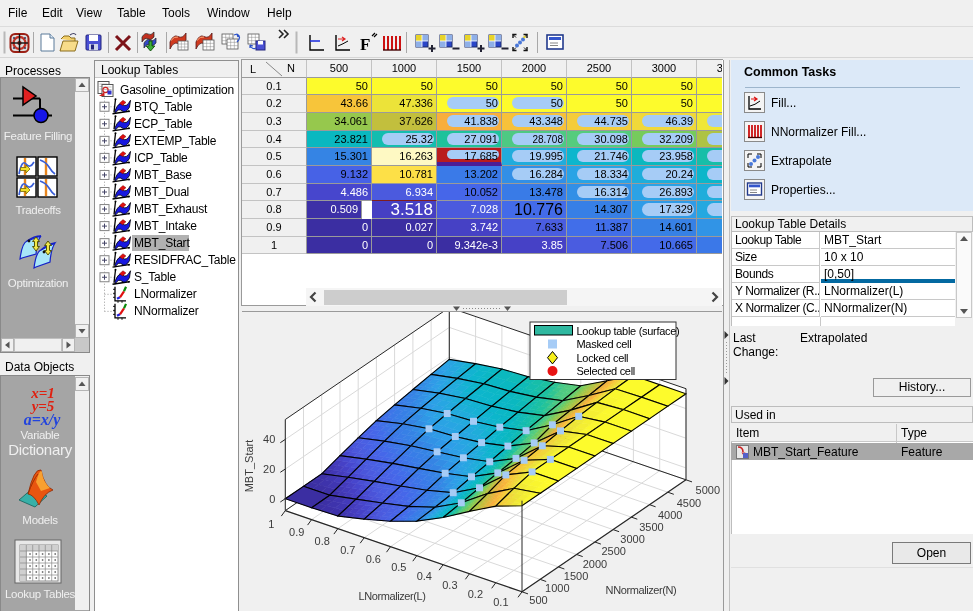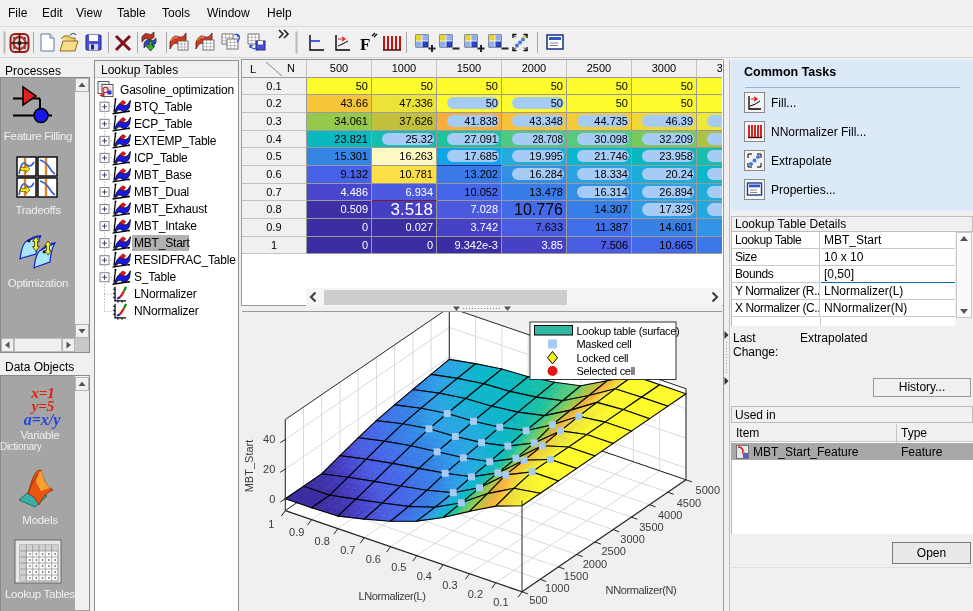--- a/index.html
+++ b/index.html
@@ -271,21 +271,21 @@
       <circle cx="30.0" cy="578.0" r=".9" fill="#777"></circle>
       <circle cx="36.3" cy="578.0" r=".9" fill="#777"></circle>
       <circle cx="42.6" cy="578.0" r=".9" fill="#777"></circle>
       <circle cx="48.9" cy="578.0" r=".9" fill="#777"></circle>
       <circle cx="55.2" cy="578.0" r=".9" fill="#777"></circle>
     </svg>
     <div class="lbl" style="left:0;top:130px;width:76px;text-align:center;color:#efefef;font-size:11.5px;letter-spacing:-0.3px">Feature Filling</div>
     <div class="lbl" style="left:0;top:204px;width:76px;text-align:center;color:#efefef;font-size:11.5px;letter-spacing:-0.3px">Tradeoffs</div>
     <div class="lbl" style="left:0;top:277px;width:76px;text-align:center;color:#efefef;font-size:11.5px;letter-spacing:-0.3px">Optimization</div>
     <div class="lbl" style="left:0;top:429px;width:80px;text-align:center;color:#efefef;font-size:11.5px;letter-spacing:-0.3px">Variable</div>
-    <div class="lbl" style="left:0;top:441px;width:80px;color:#efefef;font-size:10px;letter-spacing:-0.3px">Dictionary</div>
+    <div class="lbl" style="left:0;top:441px;width:80px;text-align:center;color:#efefef;font-size:15px;letter-spacing:-0.3px">Dictionary</div>
     <div class="lbl" style="left:0;top:514px;width:80px;text-align:center;color:#efefef;font-size:11.5px;letter-spacing:-0.3px">Models</div>
     <div class="lbl" style="left:0;top:588px;width:80px;text-align:center;color:#efefef;font-size:11.5px;letter-spacing:-0.3px">Lookup Tables</div>
     <div class="abs" style="left:94px;top:60px;width:145px;height:551px;border:1px solid #8f8f8f;border-bottom:none;background:#fff"></div>
     <div class="abs" style="left:95px;top:61px;width:143px;height:17px;background:#f0f0f0;border-bottom:1px solid #c8c8c8"></div>
     <div class="lbl" style="left:101px;top:63px">Lookup Tables</div>
     <svg class="abs" style="left:95px;top:78px" width="143" height="250" viewBox="0 0 143 250">
       <line x1="9.5" y1="19.7" x2="9.5" y2="233.35" stroke="#9a9a9a" stroke-dasharray="1,2"></line>
       <line x1="9.5" y1="28.75" x2="20" y2="28.75" stroke="#9a9a9a" stroke-dasharray="1,2"></line>
       <line x1="9.5" y1="45.8" x2="20" y2="45.8" stroke="#9a9a9a" stroke-dasharray="1,2"></line>
       <line x1="9.5" y1="62.85000000000001" x2="20" y2="62.85000000000001" stroke="#9a9a9a" stroke-dasharray="1,2"></line>
@@ -547,21 +547,21 @@
       <div class="cell" style="left:455.0px;top:70.6px;width:65px;height:17.7px;background:#aec344;border-right:1px solid #9a9a9a;border-bottom:1px solid #9a9a9a">
         <div class="pill" style="left:10px;right:2px;top:2px;bottom:2.5px"></div>
       </div>
       <div class="cell" style="left:0;top:88.3px;width:65px;height:17.7px;background:#f0f0f0;border-right:1px solid #9a9a9a;border-bottom:1px solid #c3c3c3;text-align:center;line-height:17px;font-size:11px">0.5</div>
       <div class="cell" style="left:65.0px;top:88.3px;width:65px;height:17.7px;background:#3584e4;border-right:1px solid #9a9a9a;border-bottom:1px solid #9a9a9a">
         <div class="num" style="color:#000;line-height:17px;font-size:11px">15.301</div>
       </div>
       <div class="cell" style="left:130.0px;top:88.3px;width:65px;height:17.7px;background:#fef9c3;border-right:1px solid #9a9a9a;border-bottom:1px solid #9a9a9a">
         <div class="num" style="color:#000;line-height:17px;font-size:11px">16.263</div>
       </div>
-      <div class="cell" style="left:195.0px;top:88.3px;width:65px;height:17.7px;background:#0ea5e9;border-right:1px solid #9a9a9a;border-bottom:1px solid #4c1d95">
+      <div class="cell" style="left:195.0px;top:88.3px;width:65px;height:17.7px;background:#b91c1c;border-right:1px solid #9a9a9a;border-bottom:4px solid #4c1d95">
         <div class="pill" style="left:10px;right:2px;top:2px;bottom:2.5px"></div>
         <div class="num" style="color:#000;line-height:17px;font-size:11px">17.685</div>
       </div>
       <div class="cell" style="left:260.0px;top:88.3px;width:65px;height:17.7px;background:#21acdc;border-right:1px solid #9a9a9a;border-bottom:1px solid #9a9a9a">
         <div class="pill" style="left:10px;right:2px;top:2px;bottom:2.5px"></div>
         <div class="num" style="color:#000;line-height:17px;font-size:11px">19.995</div>
       </div>
       <div class="cell" style="left:325.0px;top:88.3px;width:65px;height:17.7px;background:#0cb6cd;border-right:1px solid #9a9a9a;border-bottom:1px solid #9a9a9a">
         <div class="pill" style="left:10px;right:2px;top:2px;bottom:2.5px"></div>
         <div class="num" style="color:#000;line-height:17px;font-size:11px">21.746</div>
@@ -610,27 +610,27 @@
       </div>
       <div class="cell" style="left:260.0px;top:123.7px;width:65px;height:17.7px;background:#397be7;border-right:1px solid #9a9a9a;border-bottom:1px solid #9a9a9a">
         <div class="num" style="color:#000;line-height:17px;font-size:11px">13.478</div>
       </div>
       <div class="cell" style="left:325.0px;top:123.7px;width:65px;height:17.7px;background:#328fe6;border-right:1px solid #9a9a9a;border-bottom:1px solid #9a9a9a">
         <div class="pill" style="left:10px;right:2px;top:2px;bottom:2.5px"></div>
         <div class="num" style="color:#000;line-height:17px;font-size:11px">16.314</div>
       </div>
       <div class="cell" style="left:390.0px;top:123.7px;width:65px;height:17.7px;background:#2ba2e5;border-right:1px solid #9a9a9a;border-bottom:1px solid #9a9a9a">
         <div class="pill" style="left:10px;right:2px;top:2px;bottom:2.5px"></div>
-        <div class="num" style="color:#000;line-height:17px;font-size:11px">26.894</div>
+        <div class="num" style="color:#000;line-height:17px;font-size:11px">26.893</div>
       </div>
       <div class="cell" style="left:455.0px;top:123.7px;width:65px;height:17.7px;background:#20addb;border-right:1px solid #9a9a9a;border-bottom:1px solid #9a9a9a">
         <div class="pill" style="left:10px;right:2px;top:2px;bottom:2.5px"></div>
       </div>
       <div class="cell" style="left:0;top:141.4px;width:65px;height:17.7px;background:#f0f0f0;border-right:1px solid #9a9a9a;border-bottom:1px solid #c3c3c3;text-align:center;line-height:17px;font-size:11px">0.8</div>
-      <div class="cell" style="left:65.0px;top:141.4px;width:65px;height:17.7px;background:#3d30a7;border-right:1px solid #9a9a9a;border-bottom:1px solid #9a9a9a">
+      <div class="cell" style="left:65.0px;top:141.4px;width:55px;height:17.7px;background:#3d30a7;border-right:1px solid #9a9a9a;border-bottom:1px solid #9a9a9a">
         <div class="num" style="color:#fff;line-height:17px;font-size:11px">0.509</div>
       </div>
       <div class="cell" style="left:130.0px;top:141.4px;width:65px;height:17.7px;background:#463fc3;border-right:1px solid #9a9a9a;border-bottom:1px solid #9a9a9a">
         <div class="num" style="color:#fff;line-height:17px;font-size:17px">3.518</div>
       </div>
       <div class="cell" style="left:195.0px;top:141.4px;width:65px;height:17.7px;background:#4b5ade;border-right:1px solid #9a9a9a;border-bottom:1px solid #9a9a9a">
         <div class="num" style="color:#fff;line-height:17px;font-size:11px">7.028</div>
       </div>
       <div class="cell" style="left:260.0px;top:141.4px;width:65px;height:17.7px;background:#436be9;border-right:1px solid #9a9a9a;border-bottom:1px solid #9a9a9a">
         <div class="num" style="color:#000;line-height:17px;font-size:16px">10.776</div>
@@ -2198,21 +2198,21 @@
     </svg>
     <div class="lbl" style="left:771px;top:183px">Properties...</div>
     <div class="abs" style="left:731px;top:216px;width:242px;height:16px;background:#f0f0f0;border:1px solid #bdbdbd"></div>
     <div class="lbl" style="left:735px;top:217px">Lookup Table Details</div>
     <div class="abs" style="left:731px;top:232px;width:224px;height:94px;background:#fff;border-left:1px solid #bdbdbd;overflow:hidden">
       <div class="abs" style="left:0;top:0.0px;width:88px;height:17px;border-right:1px solid #c8c8c8;border-bottom:1px solid #c8c8c8;padding-left:3px;line-height:16px;white-space:nowrap;overflow:hidden;letter-spacing:-0.4px">Lookup Table</div>
       <div class="abs" style="left:89px;top:0.0px;width:135px;height:17px;border-bottom:1px solid #c8c8c8;padding-left:3px;line-height:16px;white-space:nowrap">MBT_Start</div>
       <div class="abs" style="left:0;top:17.1px;width:88px;height:17px;border-right:1px solid #c8c8c8;border-bottom:1px solid #c8c8c8;padding-left:3px;line-height:16px;white-space:nowrap;overflow:hidden;letter-spacing:-0.4px">Size</div>
       <div class="abs" style="left:89px;top:17.1px;width:135px;height:17px;border-bottom:1px solid #c8c8c8;padding-left:3px;line-height:16px;white-space:nowrap">10 x 10</div>
       <div class="abs" style="left:0;top:34.1px;width:88px;height:17px;border-right:1px solid #c8c8c8;border-bottom:1px solid #c8c8c8;padding-left:3px;line-height:16px;white-space:nowrap;overflow:hidden;letter-spacing:-0.4px">Bounds</div>
-      <div class="abs" style="left:89px;top:34.1px;width:135px;height:17px;border-bottom:1px solid #0369a1;padding-left:3px;line-height:16px;white-space:nowrap">[0,50]</div>
+      <div class="abs" style="left:89px;top:34.1px;width:135px;height:17px;border-bottom:4px solid #0369a1;padding-left:3px;line-height:16px;white-space:nowrap">[0,50]</div>
       <div class="abs" style="left:0;top:51.2px;width:88px;height:17px;border-right:1px solid #c8c8c8;border-bottom:1px solid #c8c8c8;padding-left:3px;line-height:16px;white-space:nowrap;overflow:hidden;letter-spacing:-0.4px">Y Normalizer (R...</div>
       <div class="abs" style="left:89px;top:51.2px;width:135px;height:17px;border-bottom:1px solid #c8c8c8;padding-left:3px;line-height:16px;white-space:nowrap">LNormalizer(L)</div>
       <div class="abs" style="left:0;top:68.2px;width:88px;height:17px;border-right:1px solid #c8c8c8;border-bottom:1px solid #c8c8c8;padding-left:3px;line-height:16px;white-space:nowrap;overflow:hidden;letter-spacing:-0.4px">X Normalizer (C...</div>
       <div class="abs" style="left:89px;top:68.2px;width:135px;height:17px;border-bottom:1px solid #c8c8c8;padding-left:3px;line-height:16px;white-space:nowrap">NNormalizer(N)</div>
       <div class="abs" style="left:88px;top:85px;width:1px;height:10px;background:#c8c8c8"></div>
     </div>
     <div class="abs" style="left:956px;top:232px;width:16px;height:86px;background:#fafafa;border:1px solid #c8c8c8"></div>
     <svg class="abs" style="left:956px;top:232px" width="16" height="86">
       <polygon points="4,9 12,9 8,4" fill="#555"></polygon>
       <polygon points="4,77 12,77 8,82" fill="#555"></polygon>

